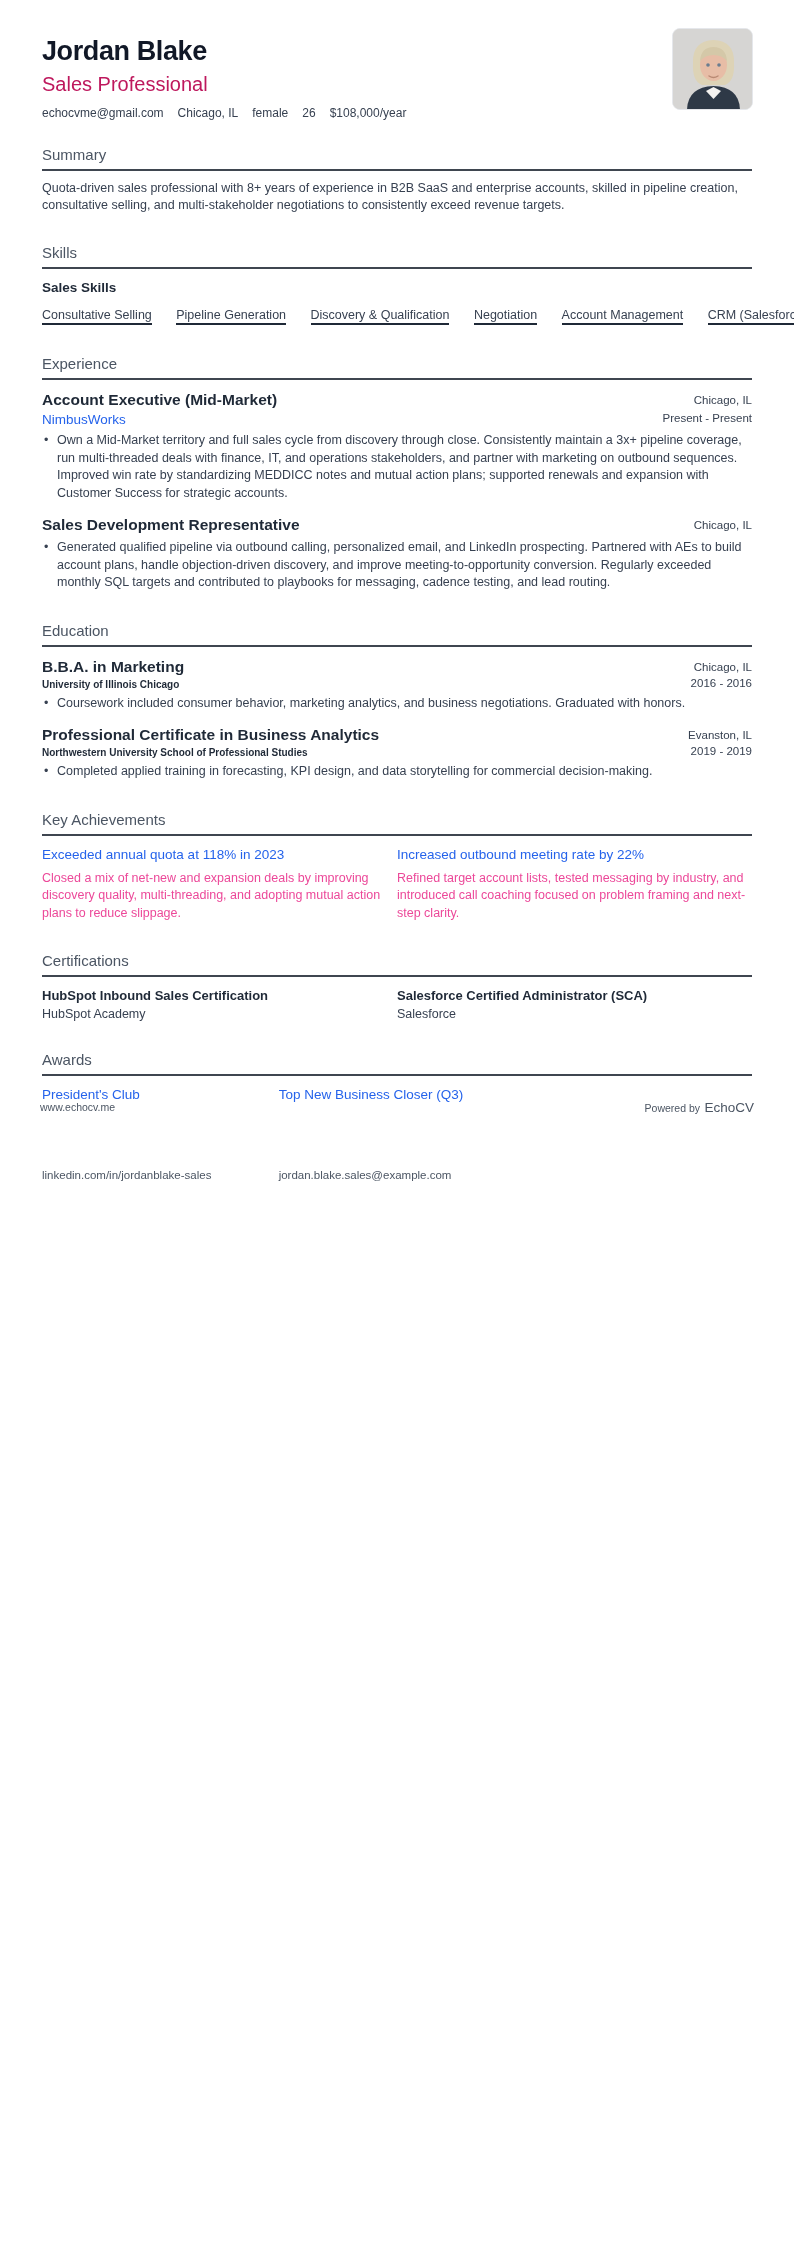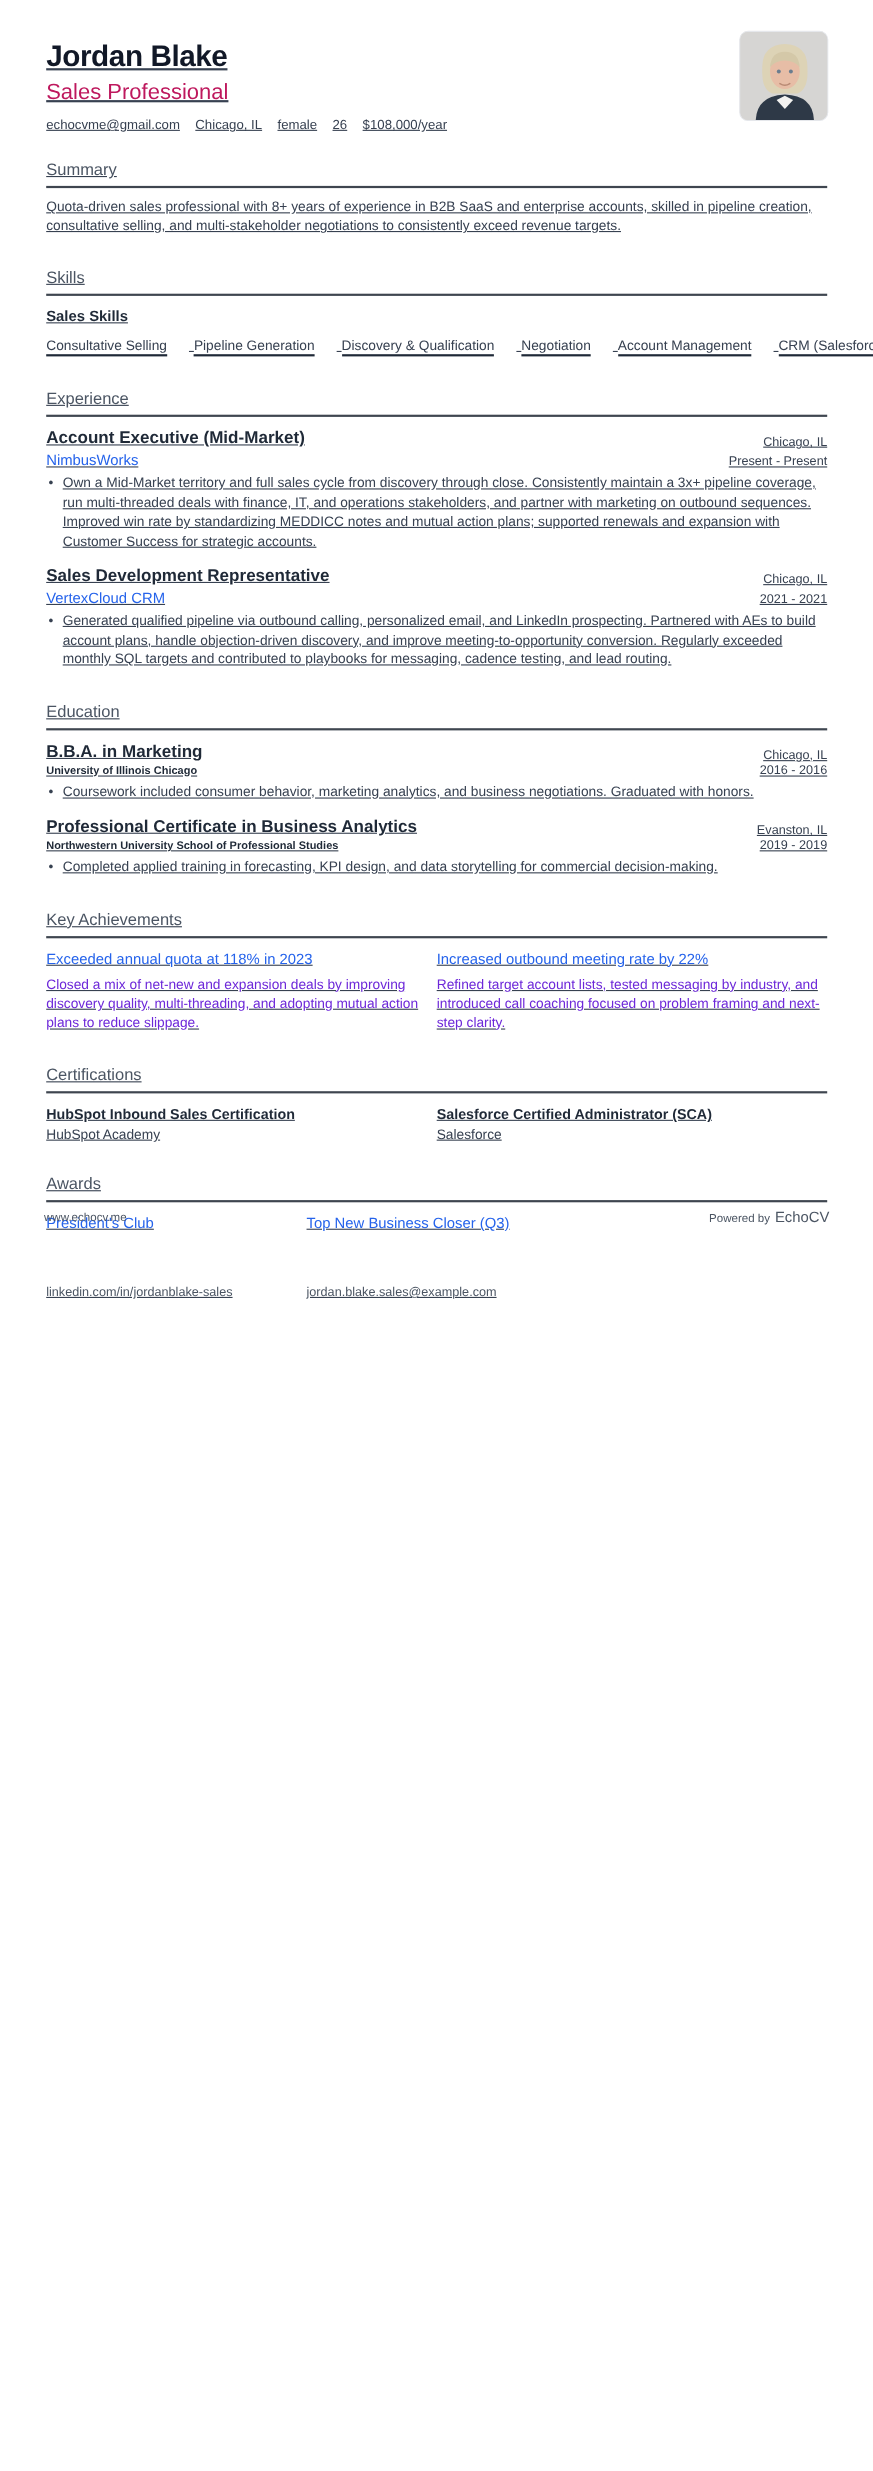--- a/index.html
+++ b/index.html
@@ -2,21 +2,21 @@
 <html><head>
 <meta charset="utf-8">
 <style>
   * { margin: 0; padding: 0; box-sizing: border-box; }
   html, body { background: #ffffff; }
   body {
     font-family: "Liberation Sans", "DejaVu Sans", sans-serif;
     color: #374151;
     width: 794px;
   }
-  .doc { width: 794px; height: 2215px; background: #fff; position: relative; text-decoration: underline; }
+  .doc { width: 794px; height: 2215px; background: #fff; position: relative; }
   .page { width: 794px; height: 1123px; position: relative; overflow: hidden; }
   .content { padding: 0 42px; }
 
   
   .header { position: relative; padding: 36px 42px 0 42px; }
   .name { font-size: 27px; font-weight: 800; color: #111827; letter-spacing: -0.4px; line-height: 1.15; }
   .job-title { font-size: 20px; color: #be185d; margin-top: 6px; }
   .contact-row { display: flex; gap: 14px; margin-top: 10px; font-size: 12px; color: #374151; }
   .photo {
     position: absolute; top: 28px; right: 41px;
@@ -38,33 +38,33 @@
   .skills-group-title { font-size: 13.5px; font-weight: 700; color: #1f2937; margin-top: 11px; }
   .skills-row { margin-top: 10px; white-space: nowrap; }
   .skill-item {
     display: inline-block; font-size: 12.5px; color: #374151;
     padding-bottom: 1px; border-bottom: 2px solid #1f2937; margin-right: 20px;
   }
   .skill-item:last-child { margin-right: 0; }
 
   
   .entry { margin-top: 11px; }
-  .entry-line { display: flex; justify-content: space-between; align-items: flex-end; gap: 30px; }
+  .entry-line { display: flex; justify-content: space-between; align-items: center; gap: 30px; }
   .entry-title { font-size: 15.5px; font-weight: 700; color: #1f2937; }
   .entry-meta { font-size: 11.5px; color: #374151; white-space: nowrap; }
   .entry-company { font-size: 13.5px; font-weight: 500; color: #2563eb; margin-top: 3px; }
   .entry-school { font-size: 10px; font-weight: 700; color: #1f2937; margin-top: 3px; }
   .bullet { position: relative; padding-left: 15px; font-size: 12.5px; line-height: 17.5px; color: #374151; margin-top: 5px; }
   .bullet::before { content: "•"; position: absolute; left: 2px; top: 0; color: #374151; }
 
   
   .cols-2 { display: grid; grid-template-columns: 1fr 1fr; margin-top: 11px; }
   .cols-3 { display: grid; grid-template-columns: 1fr 1fr 1fr; margin-top: 11px; }
   .card-title-link { font-size: 13.5px; font-weight: 500; color: #2563eb; }
-  .card-desc { font-size: 12.5px; line-height: 17.5px; color: #6d28d9; margin-top: 8px; }
+  .card-desc { font-size: 12.5px; line-height: 17.5px; color: #ec4899; margin-top: 8px; }
   .cert-title { font-size: 13px; font-weight: 700; color: #1f2937; }
   .cert-issuer { font-size: 12.5px; color: #374151; margin-top: 4px; }
   .online-value { font-size: 11.5px; color: #4b5563; }
 
   
   .page-footer {
     position: absolute; left: 40px; right: 40px; bottom: 7px;
     display: flex; justify-content: space-between; align-items: center; gap: 28px;
   }
   .footer-site { font-size: 10.5px; color: #4b5563; }
@@ -138,24 +138,20 @@
             <span class="entry-meta">Present - Present</span>
           </div>
           <div class="bullet">Own a Mid-Market territory and full sales cycle from discovery through close. Consistently maintain a 3x+ pipeline coverage, run multi-threaded deals with finance, IT, and operations stakeholders, and partner with marketing on outbound sequences. Improved win rate by standardizing MEDDICC notes and mutual action plans; supported renewals and expansion with Customer Success for strategic accounts.</div>
         </div>
 
         <div class="entry" style="margin-top: 14px;">
           <div class="entry-line">
             <span class="entry-title">Sales Development Representative</span>
             <span class="entry-meta">Chicago, IL</span>
           </div>
-          <div class="entry-line">
-            <span class="entry-company">VertexCloud CRM</span>
-            <span class="entry-meta">2021 - 2021</span>
-          </div>
           <div class="bullet">Generated qualified pipeline via outbound calling, personalized email, and LinkedIn prospecting. Partnered with AEs to build account plans, handle objection-driven discovery, and improve meeting-to-opportunity conversion. Regularly exceeded monthly SQL targets and contributed to playbooks for messaging, cadence testing, and lead routing.</div>
         </div>
       </div>
 
       <div class="section">
         <div class="section-heading">Education</div>
 
         <div class="entry">
           <div class="entry-line">
             <span class="entry-title">B.B.A. in Marketing</span>

